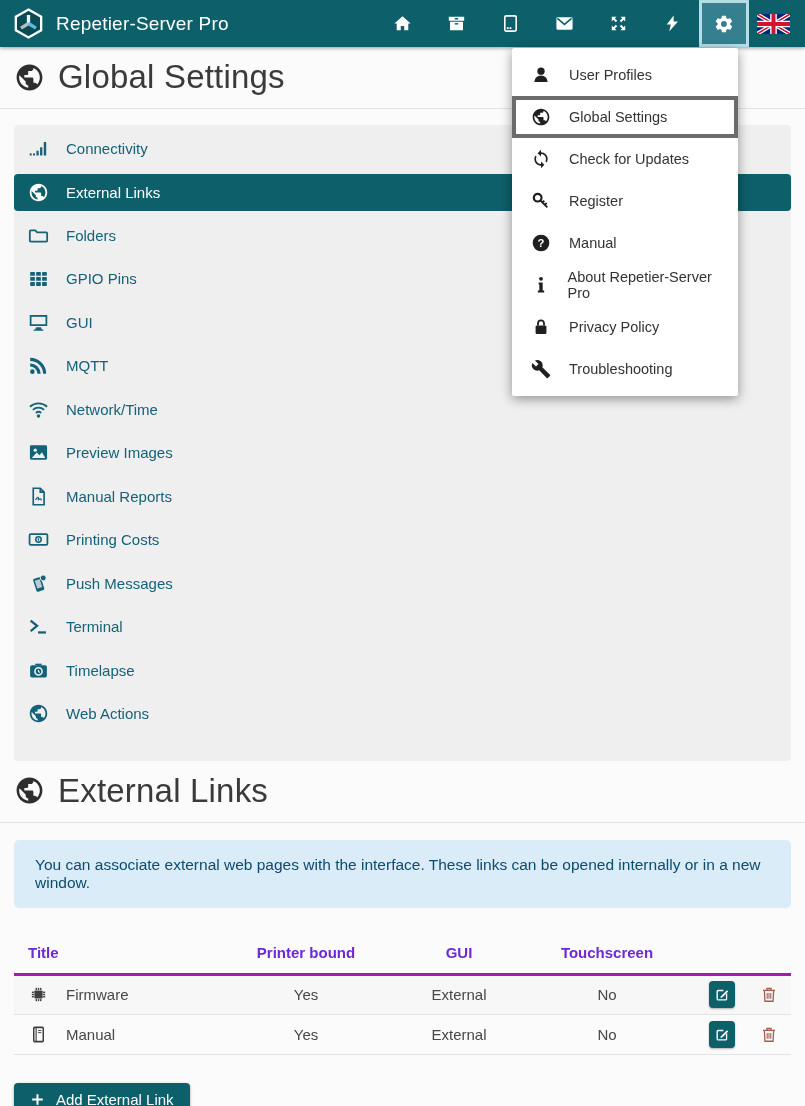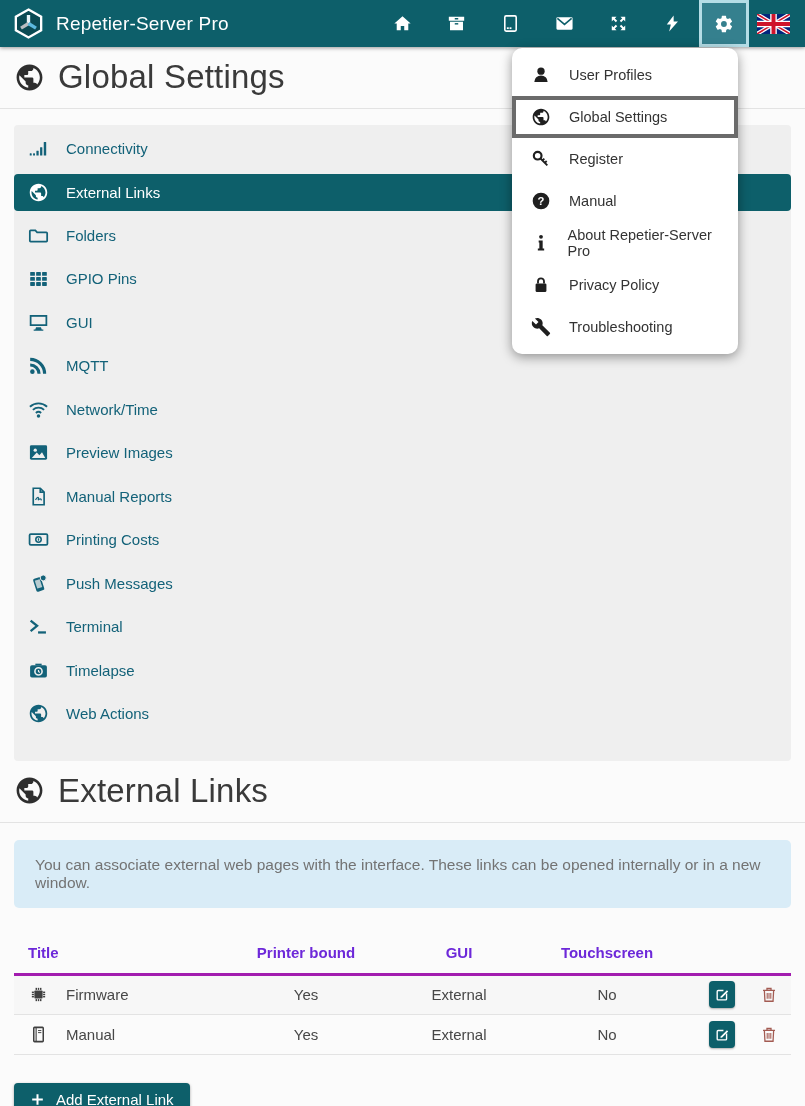--- a/index.html
+++ b/index.html
@@ -25,28 +25,28 @@
   .head2 { padding-top:12px; }
 
   
   .settings-panel { margin:16px 14px 0; background:#efefef; border-radius:4px; padding:2px 0 25px; }
   .nav-item { height:43.5px; display:flex; align-items:center; padding:0 14px; color:#136279; font-size:15px; cursor:pointer; }
   .nav-item .ic { width:27px; margin-right:11px; display:flex; align-items:center; }
   .nav-item .ic svg { width:21px; height:21px; }
   .nav-item.selected { background:#0d5f6a; color:#fff; border-radius:4px; height:37px; margin:3px 0; }
 
   
-  .dropdown { position:absolute; top:48px; left:512px; width:226px; background:#fff; border-radius:10px; box-shadow:0 3px 12px rgba(0,0,0,.4); padding:6px 0; z-index:10; }
+  .dropdown { position:absolute; top:48px; left:512px; width:226px; background:#fff; border-radius:2px; box-shadow:0 3px 12px rgba(0,0,0,.4); padding:6px 0; z-index:10; }
   .menu-item { height:42px; display:flex; align-items:center; padding:0 10px 0 19px; color:#333; font-size:14.5px; cursor:pointer; }
   .menu-item .ic { width:24px; margin-right:14px; display:flex; align-items:center; color:#1f1f1f; }
   .menu-item .ic svg { width:20px; height:20px; }
   .menu-item.highlight { border:4px solid #6b6b6b; padding-left:15px; }
 
   
-  .info-banner { margin:17px 14px 0; background:#d9ecf7; border-radius:5px; padding:16px 21px; color:#737373; font-size:15.5px; line-height:18px; }
+  .info-banner { margin:17px 14px 0; background:#d9ecf7; border-radius:5px; padding:16px 21px; color:#0c4a6e; font-size:15.5px; line-height:18px; }
 
   
   .links-table { margin:30px 14px 0; width:777px; border-collapse:collapse; table-layout:fixed; }
   .links-table th { font-size:15px; font-weight:bold; color:#6d28d9; padding:6px 0 12px; border-bottom:3px solid #a21caf; text-align:center; }
   .links-table th.col-title { text-align:left; padding-left:14px; }
   .links-table td { font-size:15px; color:#474747; text-align:center; height:40px; border-bottom:1px solid #e3e3e3; }
   .links-table tr.stripe td { background:#f7f7f7; }
   .cell-title { display:flex; align-items:center; gap:18px; padding-left:15px; text-align:left; }
   .cell-title .ic { display:flex; color:#3f3f3f; }
   .cell-title .ic svg { width:19px; height:19px; }
@@ -303,20 +303,28 @@
       </span>
     <span>User Profiles</span>
   </div>
   <div class="menu-item highlight">
     <span class="ic">
         <svg>
           <use href="#i-globe"></use>
         </svg>
       </span>
     <span>Global Settings</span>
+  </div>
+  <div class="menu-item">
+    <span class="ic">
+        <svg>
+          <use href="#i-sync"></use>
+        </svg>
+      </span>
+    <span>Check for Updates</span>
   </div>
   <div class="menu-item">
     <span class="ic">
         <svg>
           <use href="#i-key"></use>
         </svg>
       </span>
     <span>Register</span>
   </div>
   <div class="menu-item">

